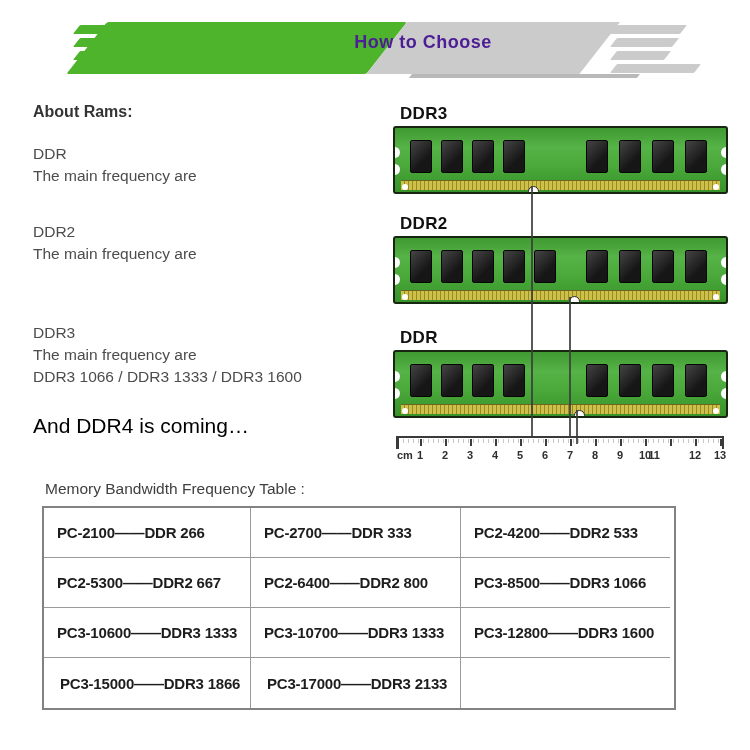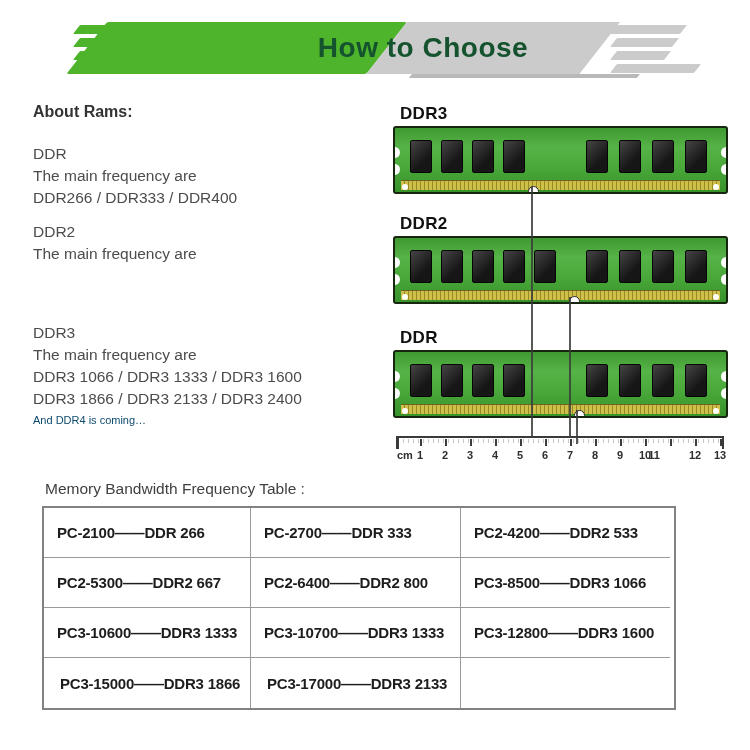--- a/index.html
+++ b/index.html
@@ -7,26 +7,26 @@
 
   
   .banner-wrap{position:absolute;left:60px;top:22px;width:645px;height:52px;}
   .skew{position:absolute;transform:skewX(-38deg);transform-origin:0 0;}
   .green-band{left:47px;top:0;width:300px;height:52px;background:#4eb42c;border-radius:2px;}
   .gray-band{left:347px;top:0;width:213px;height:52px;background:#cbcbcb;}
   .gray-underline{left:352px;top:52px;width:228px;height:4px;background:#b9b9b9;}
   .lstripe{height:9px;background:#4eb42c;border-radius:1px;}
   .rstripe{height:9px;background:#cbcbcb;border-radius:1px;}
   .banner-title{position:absolute;left:238px;top:10px;width:250px;text-align:center;
-    font-size:28px;font-weight:600;color:#14532d;letter-spacing:0.5px;white-space:nowrap;}
+    font-size:18px;font-weight:600;color:#4c1d95;letter-spacing:0.5px;white-space:nowrap;}
 
   
   .heading{position:absolute;left:33px;top:103px;font-size:16px;font-weight:bold;color:#333;}
   .para{position:absolute;left:33px;font-size:15.5px;color:#4c4c4c;line-height:22px;white-space:nowrap;}
-  .note{position:absolute;left:33px;top:414px;font-size:11px;color:#0c4a6e;white-space:nowrap;}
+  .note{position:absolute;left:33px;top:414px;font-size:21px;color:#000000;white-space:nowrap;}
 
   
   .module-group{position:absolute;left:393px;width:335px;}
   .module-label{position:absolute;left:7px;top:0;font-size:17px;font-weight:bold;color:#111;letter-spacing:0.3px;}
   .module{position:absolute;left:0;top:22px;width:331px;height:64px;border:2px solid #16260f;border-radius:3px;
     background:linear-gradient(180deg,#3f9a31 0%,#56b347 30%,#4aa93a 60%,#37922a 100%);overflow:hidden;}
   .chip{position:absolute;top:12px;width:20px;height:31px;background:linear-gradient(135deg,#454545,#161616 65%);
     border:1px solid #050505;border-radius:2px;}
   .gold{position:absolute;left:6px;right:6px;bottom:2px;height:9px;border-top:1px solid #6d6420;
     background:repeating-linear-gradient(90deg,#cfc04a 0 3px,#958a28 3px 4px);}
@@ -74,33 +74,31 @@
   <div class="skew rstripe" style="left:557px;top:29px;width:54px;"></div>
   <div class="skew rstripe" style="left:557px;top:42px;width:84px;"></div>
   <div class="banner-title">How to Choose</div>
 </div>
 
 <div class="heading">About Rams:</div>
 
 <div class="para" style="top:143px;">
   <div>DDR</div>
   <div>The main frequency are</div>
-  <div>DDR266 / DDR333 / DDR400</div>
 </div>
 
 <div class="para" style="top:221px;">
   <div>DDR2</div>
   <div>The main frequency are</div>
 </div>
 
 <div class="para" style="top:322px;">
   <div>DDR3</div>
   <div>The main frequency are</div>
   <div>DDR3 1066 / DDR3 1333 / DDR3 1600</div>
-  <div>DDR3 1866 / DDR3 2133 / DDR3 2400</div>
 </div>
 
 <div class="note">And DDR4 is coming…</div>
 
 <div class="module-group" style="top:104px;height:90px;">
   <div class="module-label">DDR3</div>
   <div class="module">
     <div class="gold"></div>
     <div class="hole" style="left:7px;"></div>
     <div class="hole" style="right:7px;"></div>

